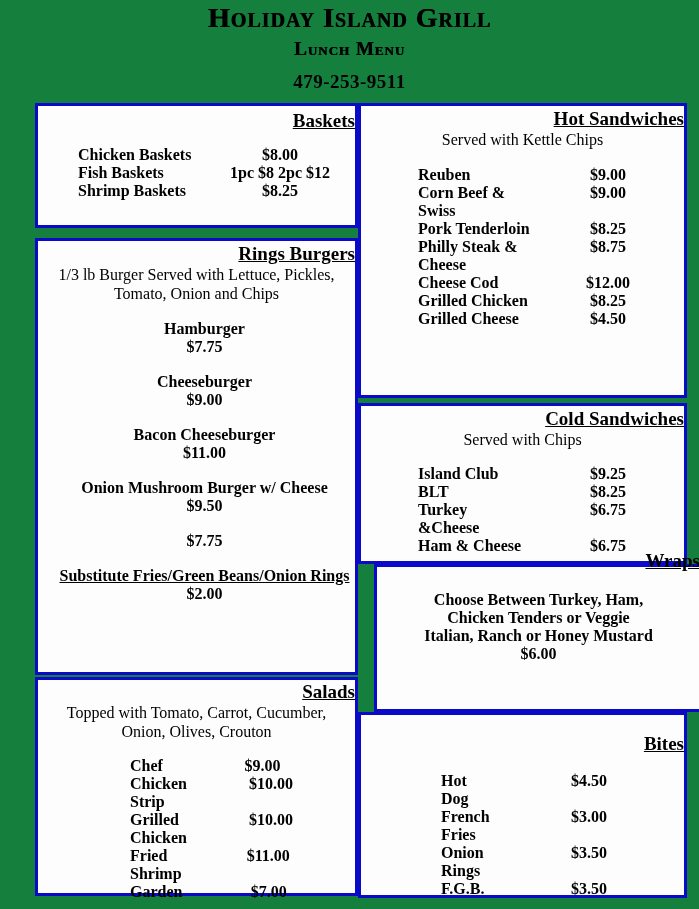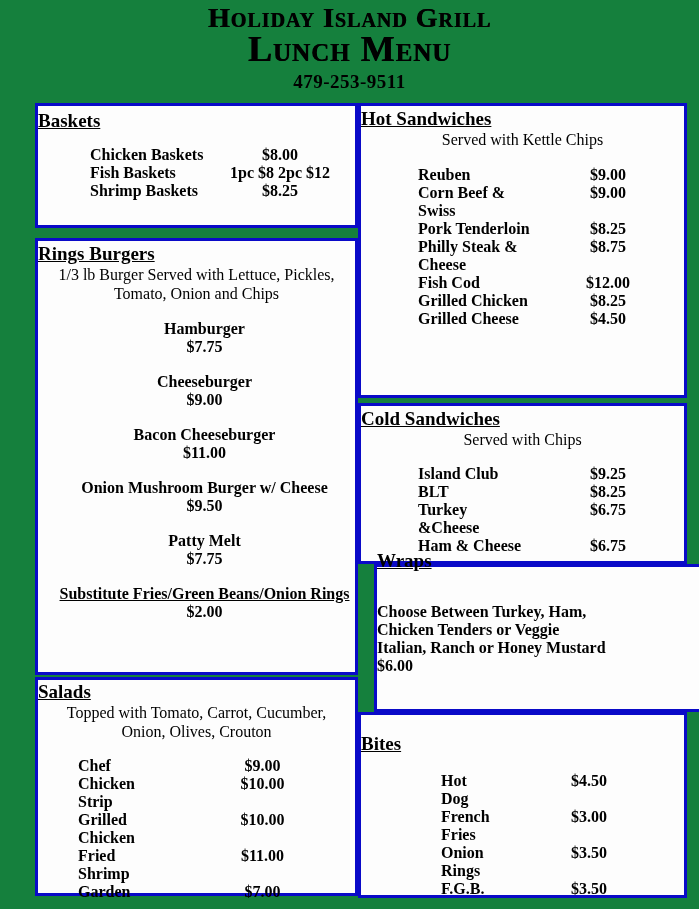--- a/index.html
+++ b/index.html
@@ -9,69 +9,69 @@
     width:699px; height:909px; position:relative;
     font-family:"Liberation Serif", serif; color:#000;
   }
   .page { position:absolute; inset:0; background:#15803d; overflow:hidden; }
 
   
   .header { position:absolute; top:0; left:0; width:699px; text-align:center; }
   .title-line { font-weight:bold; font-variant:small-caps; letter-spacing:1px;
     text-shadow:0.6px 0 0 #000; }
   .title1 { margin-top:2px; font-size:28px; line-height:32px; }
-  .title2 { font-size:36px; line-height:30px; }
+  .title2 { font-size:19px; line-height:30px; }
   .phone  { margin-top:7px; font-size:19px; font-weight:bold; letter-spacing:0.5px; }
 
   
   .box { position:absolute; border:3px solid var(--border-blue); background:#fdfdfd; }
   .box-baskets { left:35px;  top:103px; width:323px; height:125px; }
   .box-burgers { left:35px;  top:238px; width:323px; height:437px; }
   .box-salads  { left:35px;  top:677px; width:323px; height:219px; }
   .box-hot     { left:358px; top:103px; width:329px; height:295px; }
   .box-cold    { left:358px; top:403px; width:329px; height:161px; }
   .box-wraps   { left:374px; top:564px; width:329px; height:148px; }
   .box-bites   { left:358px; top:712px; width:329px; height:186px; }
 
-  .heading { text-align:left; font-weight:bold; text-decoration:underline;
+  .heading { text-align:right; font-weight:bold; text-decoration:underline;
     font-size:19px; line-height:22px; }
   .subtitle { text-align:center; font-size:16px; line-height:19px; }
 
   .rows { font-size:16px; font-weight:bold; }
   .row  { display:flex; line-height:18px; }
   .row .nm { flex:1; }
   .row .pr { text-align:center; }
 
   
   .box-baskets .heading { margin-top:4px; }
   .box-baskets .rows { margin-top:14px; }
-  .box-baskets .nm { padding-left:52px; }
+  .box-baskets .nm { padding-left:40px; }
   .box-baskets .pr { width:150px; }
 
   .box-burgers .heading { margin-top:2px; }
   .centered-item { text-align:center; font-size:16px; font-weight:bold;
     line-height:18px; margin-top:17px;padding-left:16px; }
   .centered-item.first { margin-top:17px; }
   .sub-note .note-name { text-decoration:underline; }
 
   .box-salads .heading { margin-top:1px; }
   .box-salads .rows { margin-top:16px; }
-  .box-salads .nm { padding-left:40px; }
+  .box-salads .nm { padding-left:92px; }
   .box-salads .pr { width:185px; }
 
   .box-hot .heading { margin-top:2px; }
   .box-hot .rows { margin-top:17px; }
   .box-hot .nm, .box-cold .nm { padding-left:57px; }
   .box-hot .pr, .box-cold .pr { width:152px; }
 
   .box-cold .heading { margin-top:2px; }
   .box-cold .rows { margin-top:16px; }
 
   .box-wraps .heading { margin-top:-17px; background:transparent; }
-  .wraps-body { margin-top:31px; font-size:16px;
+  .wraps-body { margin-top:19px; text-align:center; font-size:16px;
     font-weight:bold; line-height:18px; }
 
   .box-bites .heading { margin-top:18px; }
   .box-bites .rows { margin-top:17px; }
   .box-bites .nm { padding-left:80px; }
   .box-bites .pr { width:190px; }
 </style>
 </head>
 <body>
 
@@ -116,21 +116,20 @@
     </div>
     <div class="centered-item">
       <div>Bacon Cheeseburger</div>
       <div>$11.00</div>
     </div>
     <div class="centered-item">
       <div>Onion Mushroom Burger w/ Cheese</div>
       <div>$9.50</div>
     </div>
     <div class="centered-item">
-      <div>Patty Melt</div>
       <div>$7.75</div>
     </div>
     <div class="centered-item sub-note">
       <div class="note-name">Substitute Fries/Green Beans/Onion Rings</div>
       <div>$2.00</div>
     </div>
   </div>
 
   <div class="box box-salads">
     <div class="heading">Salads</div>
@@ -174,21 +173,21 @@
       </div>
       <div class="row">
         <span class="nm">Pork Tenderloin</span>
         <span class="pr">$8.25</span>
       </div>
       <div class="row">
         <span class="nm">Philly Steak &amp; Cheese</span>
         <span class="pr">$8.75</span>
       </div>
       <div class="row">
-        <span class="nm">Fish Cod</span>
+        <span class="nm">Cheese Cod</span>
         <span class="pr">$12.00</span>
       </div>
       <div class="row">
         <span class="nm">Grilled Chicken</span>
         <span class="pr">$8.25</span>
       </div>
       <div class="row">
         <span class="nm">Grilled Cheese</span>
         <span class="pr">$4.50</span>
       </div>

